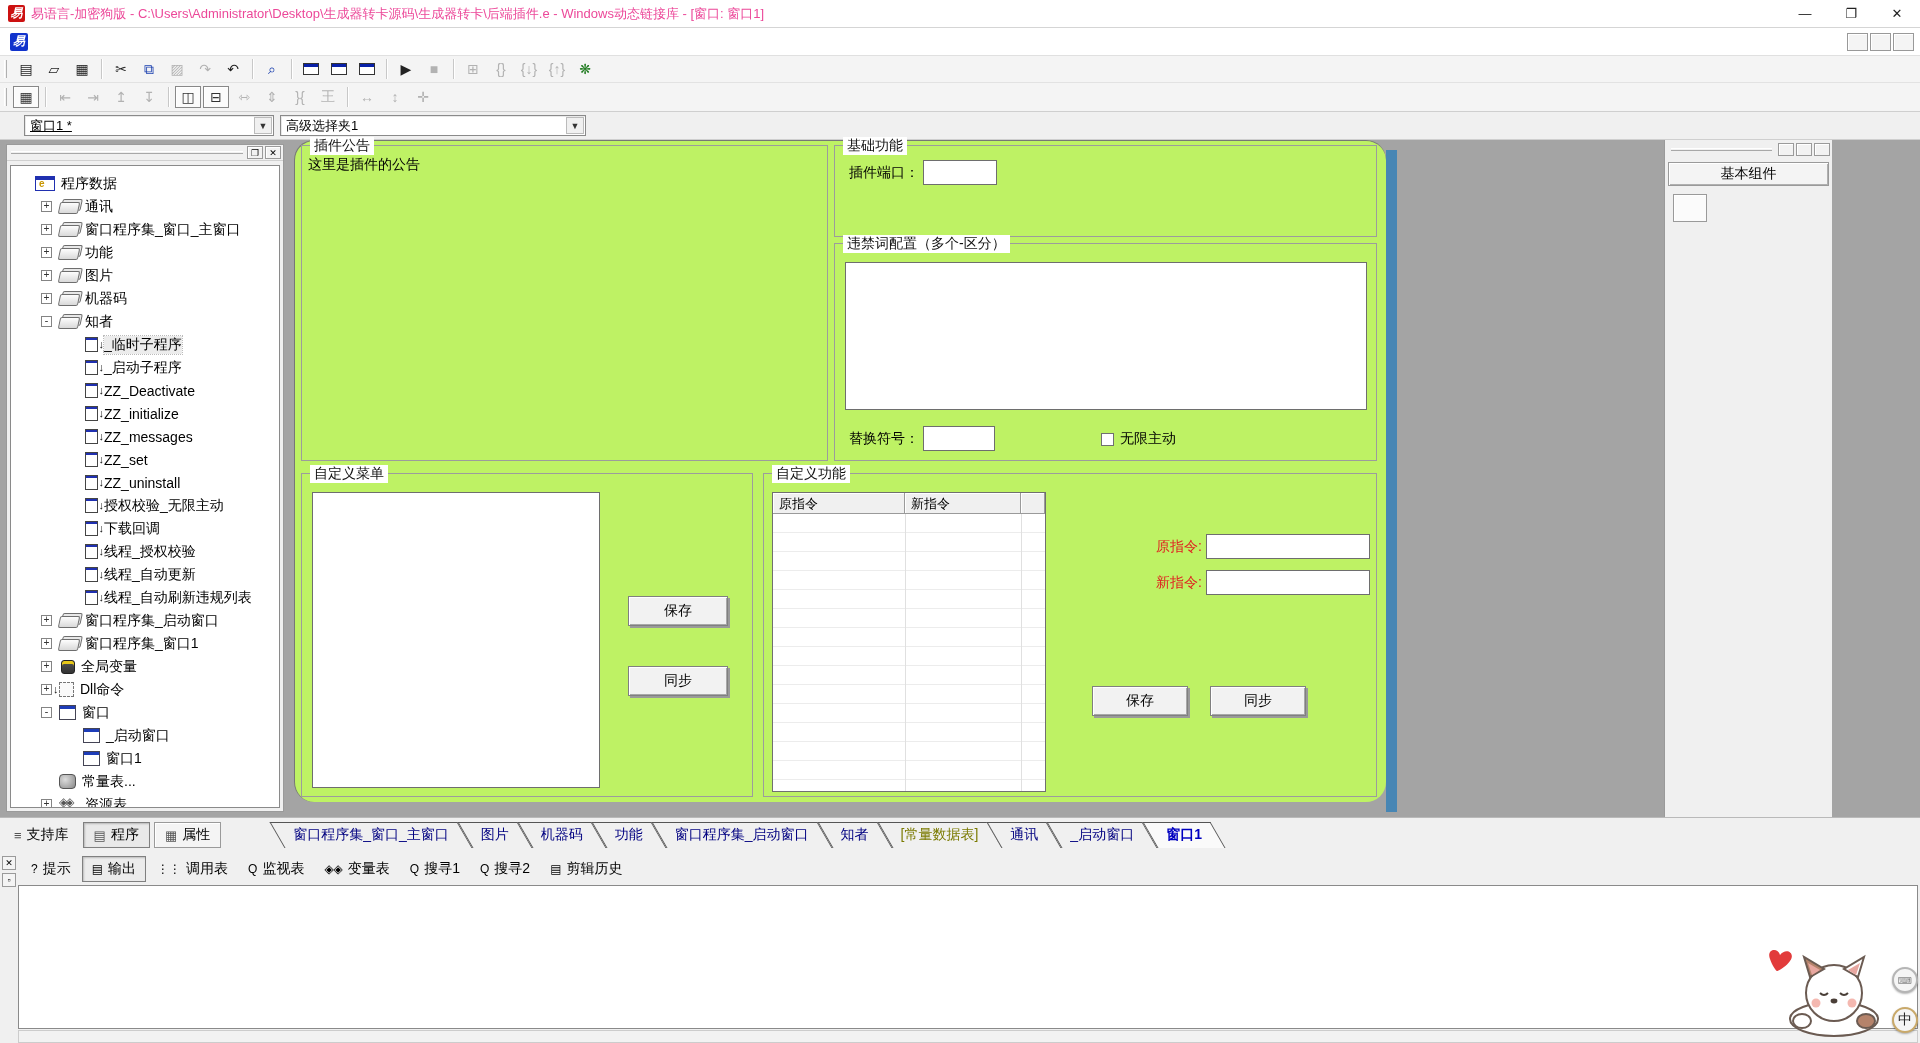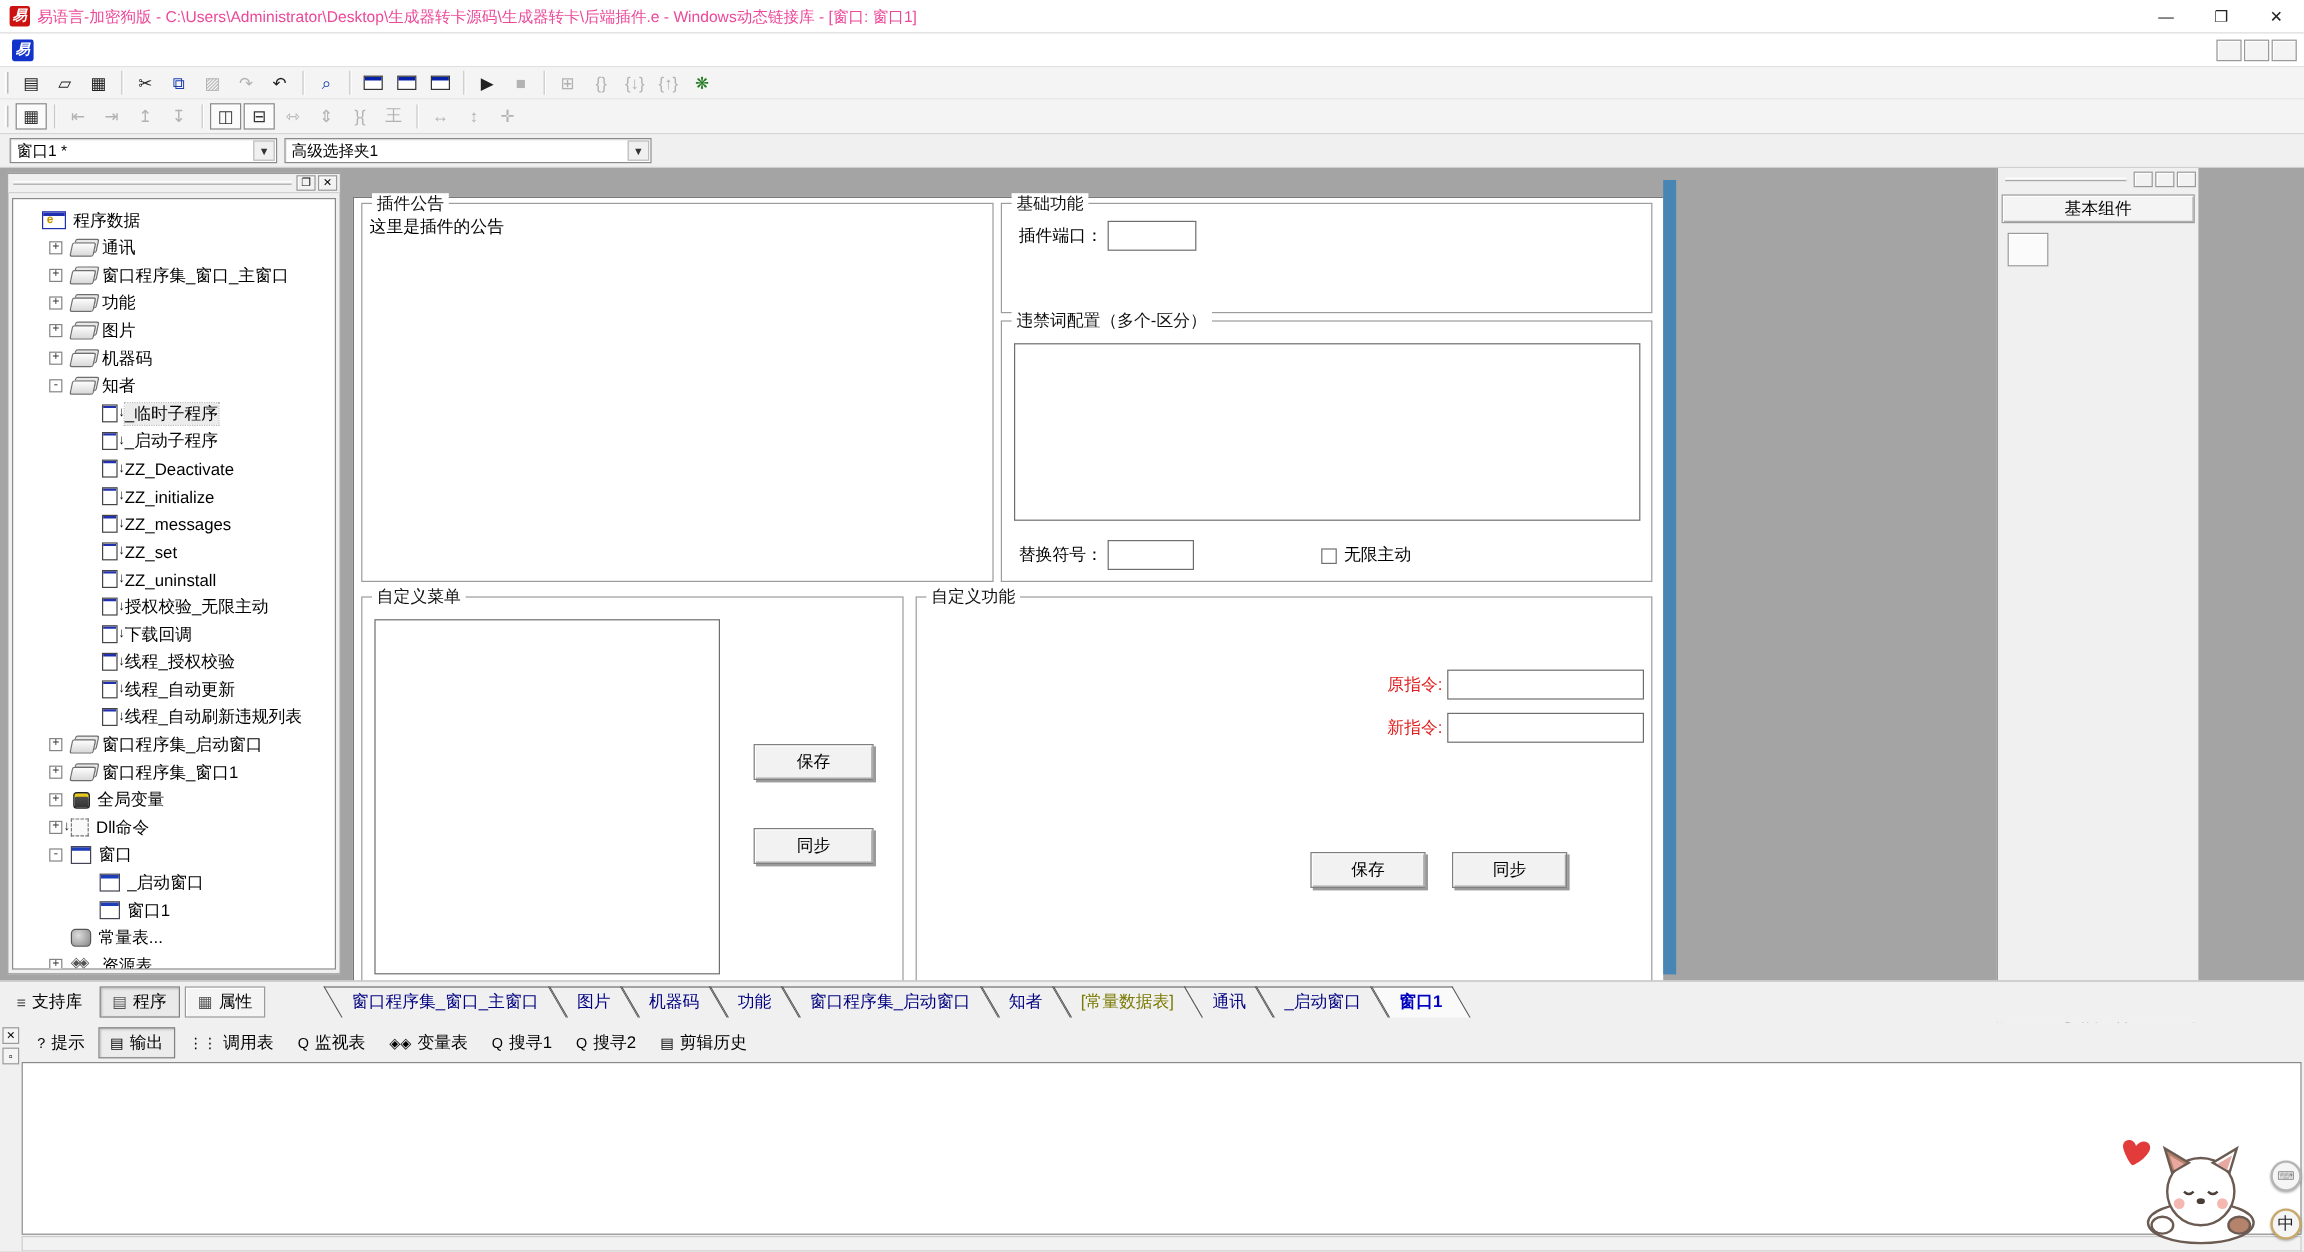--- a/index.html
+++ b/index.html
@@ -44,21 +44,21 @@
   .tsep { width:1px; height:20px; background:#c8c8c8; margin:0 5px; box-shadow:1px 0 0 #fff; }
 
   
   .comborow { position:absolute; left:0; top:112px; width:1920px; height:28px; background:#f0f0f0;
     display:flex; align-items:center; border-bottom:1px solid #cfcfcf; }
   .combo { height:21px; background:#fff; border:1px solid #8a8a8a; display:flex; align-items:center;
     font-size:13px; position:relative; box-shadow:inset 1px 1px 0 #e9e9e9; }
   .combo .cval { padding-left:5px; }
   .combo .drop { position:absolute; right:1px; top:1px; bottom:1px; width:18px; background:#f0f0f0;
     border:1px solid #bbb; display:flex; align-items:center; justify-content:center; font-size:9px; color:#333; }
-  #combo-form { width:223px; margin-left:8px; }
+  #combo-form { width:250px; margin-left:24px;text-decoration:underline; }
   #combo-container { width:306px; margin-left:6px; }
 
   
   .workarea { position:absolute; left:0; top:140px; width:1920px; height:677px; background:#a4a4a4; }
 
   
   .treepanel { position:absolute; left:6px; top:4px; width:278px; height:668px; background:#f0f0f0;
     border:1px solid #9a9a9a; }
   .tp-head { height:16px; display:flex; align-items:center; background:#f0f0f0; border-bottom:1px solid #d0d0d0; }
   .tp-grip { flex:1; height:3px; margin:0 4px; border-top:1px solid #fff; border-bottom:1px solid #a8a8a8; }
@@ -83,22 +83,22 @@
   .ic-win { background:#fff; border:1px solid #445; box-shadow:inset 0 3px 0 #1e3db8; width:17px; }
   .ic-var { width:14px; height:14px; background:linear-gradient(#555,#333); border-radius:3px; margin-left:2px;
     box-shadow:inset 0 3px 0 #e8c818; border:1px solid #222; }
   .ic-dll { border:1px dashed #777; width:15px; background:#fafafa; }
   .ic-dll::after { content:"↓"; position:absolute; left:-7px; top:0; font-size:11px; color:#111; }
   .ic-const { background:radial-gradient(circle at 35% 35%, #ddd, #888); border:1px solid #555; border-radius:4px; width:17px; }
   .ic-res { background:none; }
   .ic-res::after { content:"◈◈"; position:absolute; left:0; top:-2px; font-size:12px; color:#555; letter-spacing:-3px; }
 
   
-  .canvas { position:absolute; left:294px; top:24px; width:1092px; height:662px; background:#ffffff;
-    border-top:1px solid #777; border-left:1px solid #777; }
+  .canvas { position:absolute; left:294px; top:0; width:1092px; height:662px; background:#bef264;
+    border-top:1px solid #777; border-left:1px solid #777;border-radius:20px; }
   .bluestrip { position:absolute; left:1386px; top:10px; width:11px; height:662px; background:#4786b4; }
   .grayzone { position:absolute; left:1397px; top:10px; width:331px; height:662px; background:#a4a4a4; }
   .vscroll { position:absolute; left:1728px; top:10px; width:18px; height:662px; background:#ececec;
     border:1px solid #c9c9c9; }
   .sbtn { position:absolute; left:0; width:16px; height:17px; background:#f4f4f4; border:1px solid #b9b9b9;
     color:#555; font-size:8px; display:flex; align-items:center; justify-content:center; }
   .sthumb { position:absolute; left:0; top:300px; width:16px; height:92px; background:#f7f7f7; border:1px solid #b0b0b0; }
 
   .groupbox { position:absolute; border:1px solid #9c9c9c; }
   .gleg { position:absolute; top:-9px; left:8px; background:#fff; padding:0 4px; font-size:14px; color:#111; }
@@ -558,20 +558,31 @@
 
       <div class="groupbox" style="left:6px;top:332px;width:452px;height:324px">
         <span class="gleg">自定义菜单</span>
         <div class="tarea" style="left:10px;top:18px;width:288px;height:296px"></div>
         <div class="btn3d" style="left:326px;top:122px;width:100px;height:30px">保存</div>
         <div class="btn3d" style="left:326px;top:192px;width:100px;height:30px">同步</div>
       </div>
 
       <div class="groupbox" style="left:468px;top:332px;width:614px;height:324px">
         <span class="gleg">自定义功能</span>
+        <div class="grid-table" style="left:8px;top:18px;width:274px;height:300px">
+          <div class="grid-head">
+            <div class="grid-hcell" style="width:132px">原指令</div>
+            <div class="grid-hcell" style="width:116px">新指令</div>
+            <div class="grid-hcell" style="flex:1"></div>
+          </div>
+          <div class="grid-body">
+            <div class="grid-col" style="left:132px"></div>
+            <div class="grid-col" style="left:248px"></div>
+          </div>
+        </div>
         <div class="fieldrow" style="left:306px;top:60px;width:300px;justify-content:flex-end;right:auto">
           <span class="flabel red">原指令:</span>
           <input class="tinput" style="width: 164px;" value="">
         </div>
         <div class="fieldrow" style="left:306px;top:96px;width:300px;justify-content:flex-end">
           <span class="flabel red">新指令:</span>
           <input class="tinput" style="width: 164px;" value="">
         </div>
         <div class="btn3d" style="left:328px;top:212px;width:96px;height:30px">保存</div>
         <div class="btn3d" style="left:446px;top:212px;width:96px;height:30px">同步</div>

